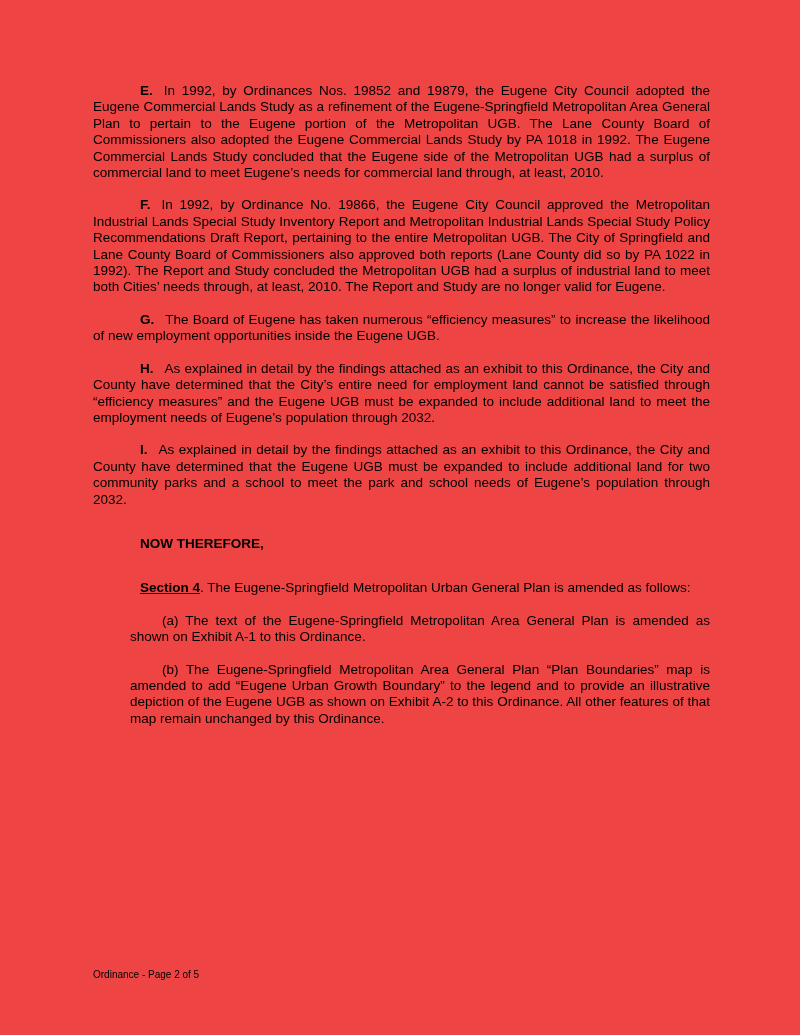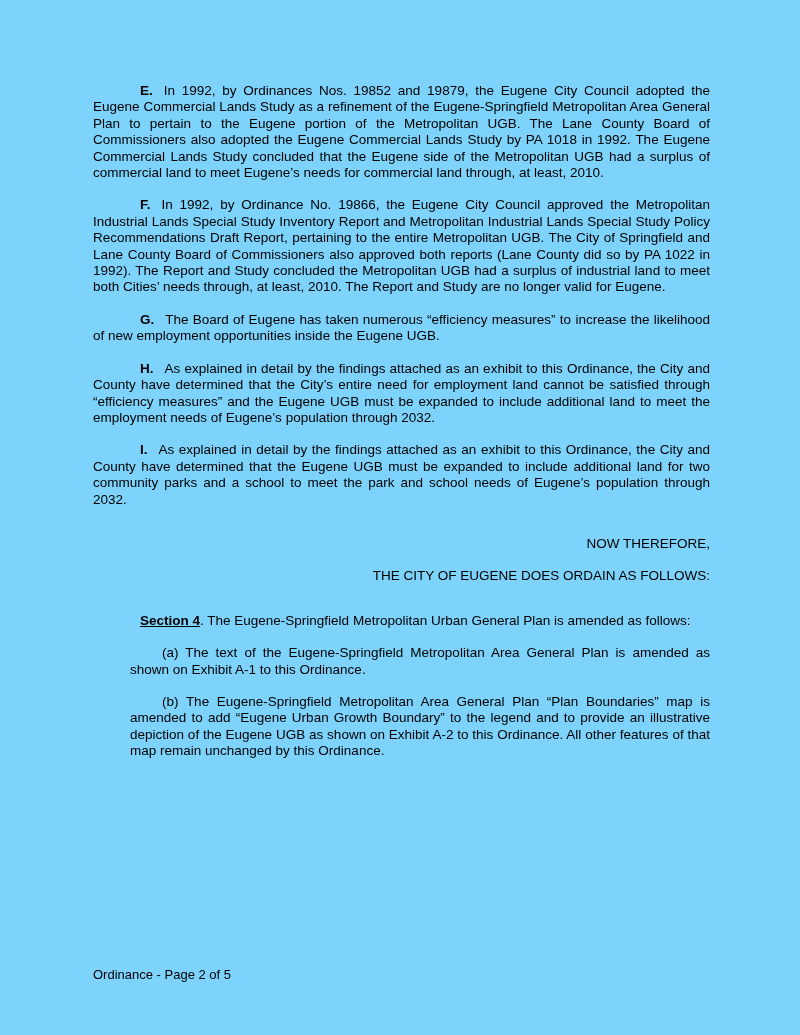--- a/index.html
+++ b/index.html
@@ -4,21 +4,21 @@
 <style>
   html, body {
     margin: 0;
     padding: 0;
     background: #ffffff;
   }
   .page {
     position: relative;
     width: 800px;
     height: 1035px;
-    background: #7dd3fc;
+    background: #ef4444;
     color: #000000;
     font-family: "Liberation Sans", sans-serif;
     font-size: 13.5px;
     line-height: 16.4px;
     overflow: hidden;
   }
   .content {
     position: absolute;
     top: 83px;
     left: 93px;
@@ -29,61 +29,60 @@
     text-align: justify;
     text-indent: 47px;
   }
   .plabel {
     font-weight: bold;
     margin-right: 11px;
   }
   .heading {
     margin: 0 0 16px 0;
     text-indent: 47px;
-    font-weight: normal;
-    text-align: right;
+    font-weight: bold;
+    text-align: left;
   }
   .space-above {
     margin-top: 28px;
   }
   .section-label {
     font-weight: bold;
     text-decoration: underline;
   }
   .subpara {
     margin: 0 0 16px 37px;
     text-align: justify;
     text-indent: 32px;
   }
   .footer {
     position: absolute;
     left: 93px;
     top: 967px;
-    font-size: 13px;
+    font-size: 10px;
   }
 </style>
 </head>
 <body>
 
 <div class="page">
   <div class="content">
 
     <p class="para"><span class="plabel">E.</span><span>In 1992, by Ordinances Nos. 19852 and 19879, the Eugene City Council adopted the Eugene Commercial Lands Study as a refinement of the Eugene-Springfield Metropolitan Area General Plan to pertain to the Eugene portion of the Metropolitan UGB.  The Lane County Board of Commissioners also adopted the Eugene Commercial Lands Study by PA 1018 in 1992.  The Eugene Commercial Lands Study concluded that the Eugene side of the Metropolitan UGB had a surplus of commercial land to meet Eugene’s needs for commercial land through, at least, 2010.</span></p>
 
     <p class="para"><span class="plabel">F.</span><span>In 1992, by Ordinance No. 19866, the Eugene City Council approved the Metropolitan Industrial Lands Special Study Inventory Report and Metropolitan Industrial Lands Special Study Policy Recommendations Draft Report, pertaining to the entire Metropolitan UGB.  The City of Springfield and Lane County Board of Commissioners also approved both reports (Lane County did so by PA 1022 in 1992).  The Report and Study concluded the Metropolitan UGB had a surplus of industrial land to meet both Cities’ needs through, at least, 2010.  The Report and Study are no longer valid for Eugene.</span></p>
 
     <p class="para"><span class="plabel">G.</span><span>The Board of Eugene has taken numerous “efficiency measures” to increase the likelihood of new employment opportunities inside the Eugene UGB.</span></p>
 
     <p class="para"><span class="plabel">H.</span><span>As explained in detail by the findings attached as an exhibit to this Ordinance, the City and County have determined that the City’s entire need for employment land cannot be satisfied through “efficiency measures” and the Eugene UGB must be expanded to include additional land to meet the employment needs of Eugene’s population through 2032.</span></p>
 
     <p class="para"><span class="plabel">I.</span><span>As explained in detail by the findings attached as an exhibit to this Ordinance, the City and County have determined that the Eugene UGB must be expanded to include additional land for two community parks and a school to meet the park and school needs of Eugene’s population through 2032.</span></p>
 
     <p class="heading space-above">NOW THEREFORE,</p>
 
-    <p class="heading">THE CITY OF EUGENE DOES ORDAIN AS FOLLOWS:</p>
 
     <p class="para space-above"><span class="section-label">Section 4</span><span>.   The Eugene-Springfield Metropolitan Urban General Plan is amended as follows:</span></p>
 
     <p class="subpara">(a)  The text of the Eugene-Springfield Metropolitan Area General Plan is amended as shown on Exhibit A-1 to this Ordinance.</p>
 
     <p class="subpara">(b)  The Eugene-Springfield Metropolitan Area General Plan “Plan Boundaries” map is amended to add “Eugene Urban Growth Boundary” to the legend and to provide an illustrative depiction of the Eugene UGB as shown on Exhibit A-2 to this Ordinance.  All other features of that map remain unchanged by this Ordinance.</p>
 
 
   </div>
 

